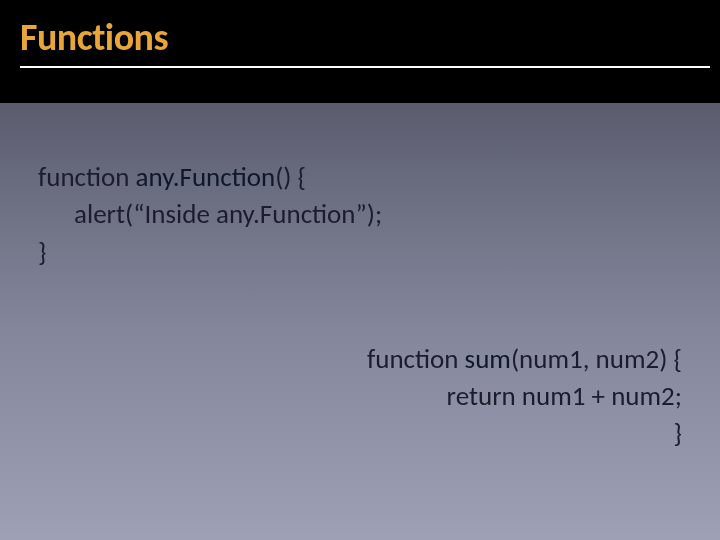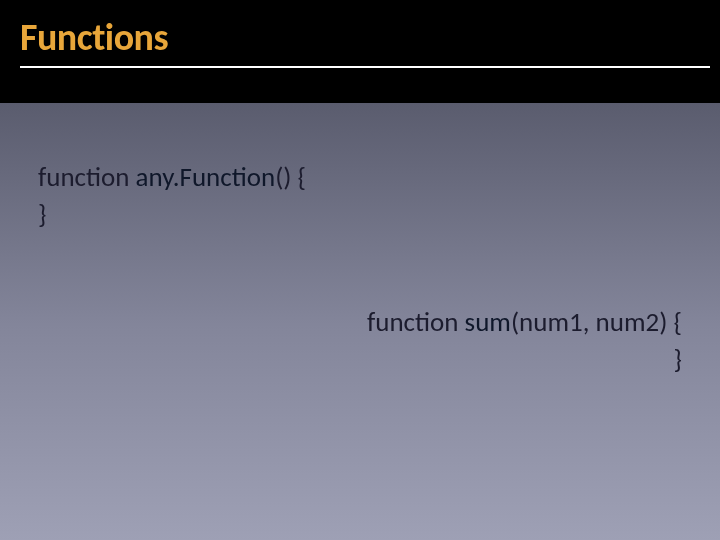--- a/index.html
+++ b/index.html
@@ -44,23 +44,25 @@
   <div class="title">Functions</div>
   <div class="underline"></div>
 </div>
 
 <div class="content">
 
   <div>
     <div>
       <span class="kw">function</span><span class="fname"> any.Function</span><span class="punct">()</span><span class="punct"> {</span>
     </div>
+    <div class="indent">alert(“Inside any.Function”);</div>
     <div>}</div>
   </div>
 
   <div class="block2">
     <div>
       <span class="kw">function</span><span class="fname"> sum</span><span class="punct">(</span><span>num1</span><span class="punct">, </span><span>num2</span><span class="punct">)</span><span class="punct"> {</span>
     </div>
+    <div class="indent">return num1 + num2;</div>
     <div>}</div>
   </div>
 
 </div>
 
 </body></html>

